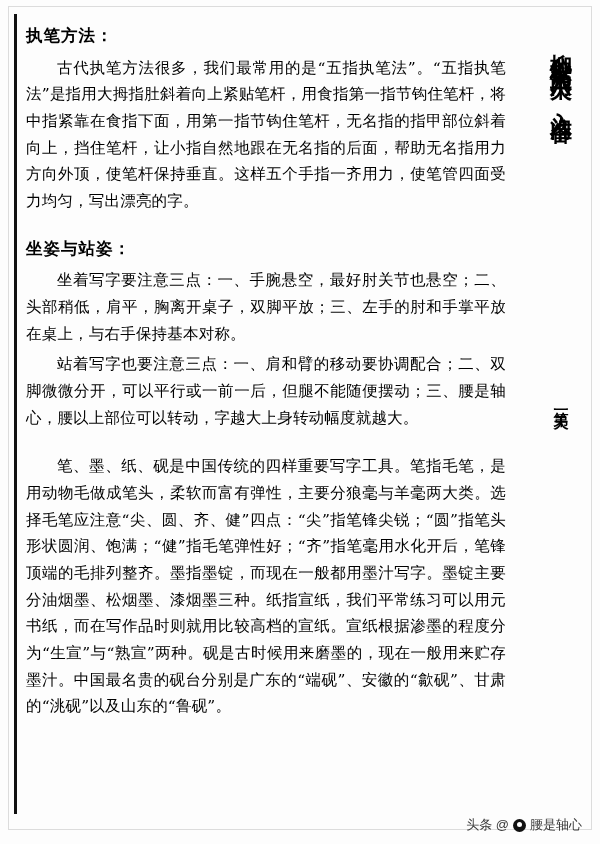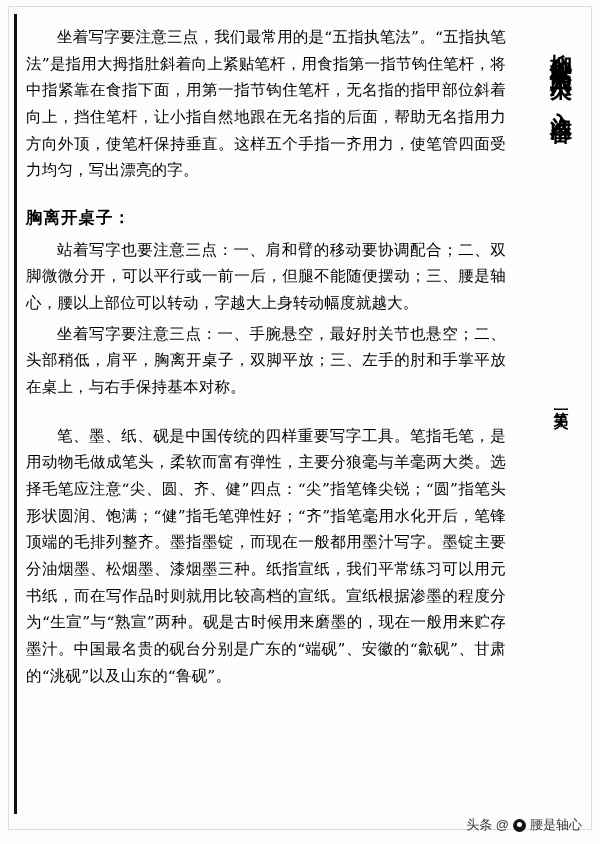--- a/index.html
+++ b/index.html
@@ -130,29 +130,30 @@
 </head>
 <body>
 
 <div class="page">
   <div class="scan-border"></div>
   <div class="frame-line"></div>
 
   <div class="content">
 
     <div class="section">
-      <p class="para indent">坐着写字要注意三点，我们最常用的是“五指执笔法”。“五指执笔法”是指用大拇指肚斜着向上紧贴笔杆，用食指第一指节钩住笔杆，将中指紧靠在食指下面，用第一指节钩住笔杆，无名指的指甲部位斜着向上，挡住笔杆，让小指自然地跟在无名指的后面，帮助无名指用力方向外顶，使笔杆保持垂直。这样五个手指一齐用力，使笔管四面受力均匀，写出漂亮的字。</p>
+      <h2 class="heading">执笔方法：</h2>
+      <p class="para indent">古代执笔方法很多，我们最常用的是“五指执笔法”。“五指执笔法”是指用大拇指肚斜着向上紧贴笔杆，用食指第一指节钩住笔杆，将中指紧靠在食指下面，用第一指节钩住笔杆，无名指的指甲部位斜着向上，挡住笔杆，让小指自然地跟在无名指的后面，帮助无名指用力方向外顶，使笔杆保持垂直。这样五个手指一齐用力，使笔管四面受力均匀，写出漂亮的字。</p>
     </div>
 
     <div class="gap-lg"></div>
 
     <div class="section">
-      <h2 class="heading">胸离开桌子：</h2>
+      <h2 class="heading">坐姿与站姿：</h2>
+      <p class="para indent">坐着写字要注意三点：一、手腕悬空，最好肘关节也悬空；二、头部稍低，肩平，胸离开桌子，双脚平放；三、左手的肘和手掌平放在桌上，与右手保持基本对称。</p>
       <p class="para indent">站着写字也要注意三点：一、肩和臂的移动要协调配合；二、双脚微微分开，可以平行或一前一后，但腿不能随便摆动；三、腰是轴心，腰以上部位可以转动，字越大上身转动幅度就越大。</p>
-      <p class="para indent">坐着写字要注意三点：一、手腕悬空，最好肘关节也悬空；二、头部稍低，肩平，胸离开桌子，双脚平放；三、左手的肘和手掌平放在桌上，与右手保持基本对称。</p>
     </div>
 
     <div class="gap-lg"></div>
 
     <div class="section">
       <p class="para indent">笔、墨、纸、砚是中国传统的四样重要写字工具。笔指毛笔，是用动物毛做成笔头，柔软而富有弹性，主要分狼毫与羊毫两大类。选择毛笔应注意“尖、圆、齐、健”四点：“尖”指笔锋尖锐；“圆”指笔头形状圆润、饱满；“健”指毛笔弹性好；“齐”指笔毫用水化开后，笔锋顶端的毛排列整齐。墨指墨锭，而现在一般都用墨汁写字。墨锭主要分油烟墨、松烟墨、漆烟墨三种。纸指宣纸，我们平常练习可以用元书纸，而在写作品时则就用比较高档的宣纸。宣纸根据渗墨的程度分为“生宣”与“熟宣”两种。砚是古时候用来磨墨的，现在一般用来贮存墨汁。中国最名贵的砚台分别是广东的“端砚”、安徽的“歙砚”、甘肃的“洮砚”以及山东的“鲁砚”。</p>
     </div>
 
   </div>
 

